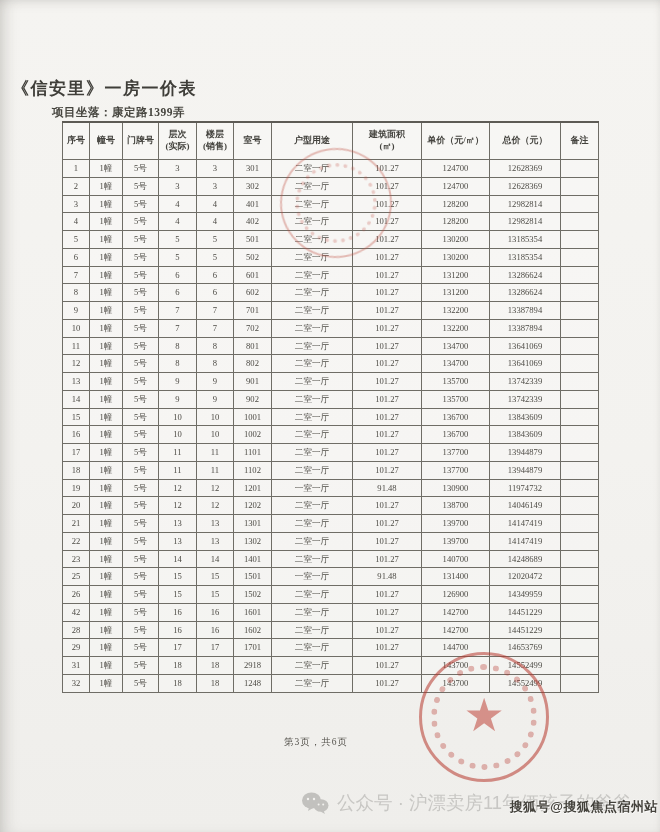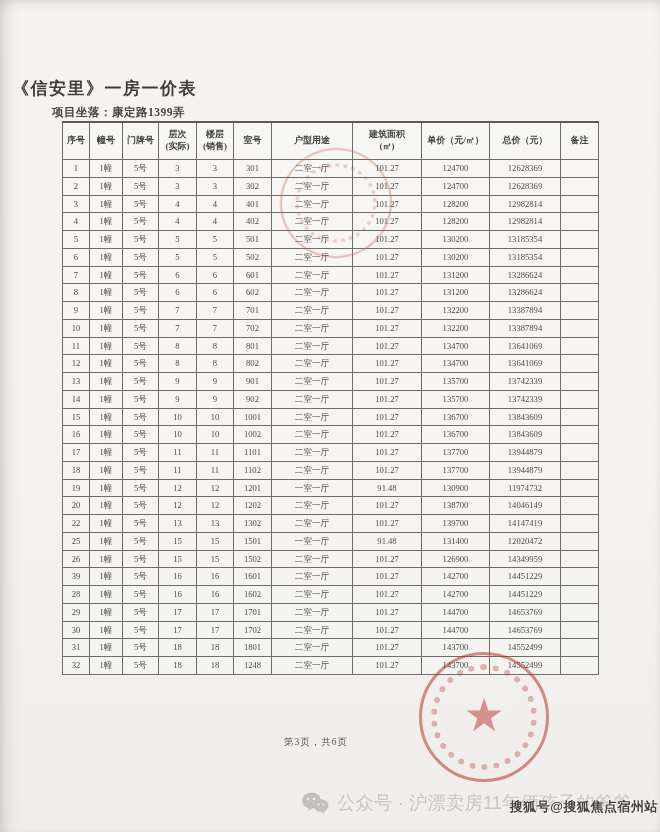--- a/index.html
+++ b/index.html
@@ -375,30 +375,56 @@
           <td>12</td>
           <td>12</td>
           <td>1202</td>
           <td>二室一厅</td>
           <td>101.27</td>
           <td>138700</td>
           <td>14046149</td>
           <td></td>
         </tr>
         <tr>
+          <td>21</td>
+          <td>1幢</td>
+          <td>5号</td>
+          <td>13</td>
+          <td>13</td>
+          <td>1301</td>
+          <td>二室一厅</td>
+          <td>101.27</td>
+          <td>139700</td>
+          <td>14147419</td>
+          <td></td>
+        </tr>
+        <tr>
           <td>22</td>
           <td>1幢</td>
           <td>5号</td>
           <td>13</td>
           <td>13</td>
           <td>1302</td>
           <td>二室一厅</td>
           <td>101.27</td>
           <td>139700</td>
           <td>14147419</td>
+          <td></td>
+        </tr>
+        <tr>
+          <td>23</td>
+          <td>1幢</td>
+          <td>5号</td>
+          <td>14</td>
+          <td>14</td>
+          <td>1401</td>
+          <td>二室一厅</td>
+          <td>101.27</td>
+          <td>140700</td>
+          <td>14248689</td>
           <td></td>
         </tr>
         <tr>
           <td>25</td>
           <td>1幢</td>
           <td>5号</td>
           <td>15</td>
           <td>15</td>
           <td>1501</td>
           <td>一室一厅</td>
@@ -414,21 +440,21 @@
           <td>15</td>
           <td>15</td>
           <td>1502</td>
           <td>二室一厅</td>
           <td>101.27</td>
           <td>126900</td>
           <td>14349959</td>
           <td></td>
         </tr>
         <tr>
-          <td>39</td>
+          <td>42</td>
           <td>1幢</td>
           <td>5号</td>
           <td>16</td>
           <td>16</td>
           <td>1601</td>
           <td>二室一厅</td>
           <td>101.27</td>
           <td>142700</td>
           <td>14451229</td>
           <td></td>
@@ -453,39 +479,26 @@
           <td>17</td>
           <td>17</td>
           <td>1701</td>
           <td>二室一厅</td>
           <td>101.27</td>
           <td>144700</td>
           <td>14653769</td>
           <td></td>
         </tr>
         <tr>
-          <td>30</td>
-          <td>1幢</td>
-          <td>5号</td>
-          <td>17</td>
-          <td>17</td>
-          <td>1702</td>
-          <td>二室一厅</td>
-          <td>101.27</td>
-          <td>144700</td>
-          <td>14653769</td>
-          <td></td>
-        </tr>
-        <tr>
           <td>31</td>
           <td>1幢</td>
           <td>5号</td>
           <td>18</td>
           <td>18</td>
-          <td>1801</td>
+          <td>2918</td>
           <td>二室一厅</td>
           <td>101.27</td>
           <td>143700</td>
           <td>14552499</td>
           <td></td>
         </tr>
         <tr>
           <td>32</td>
           <td>1幢</td>
           <td>5号</td>

